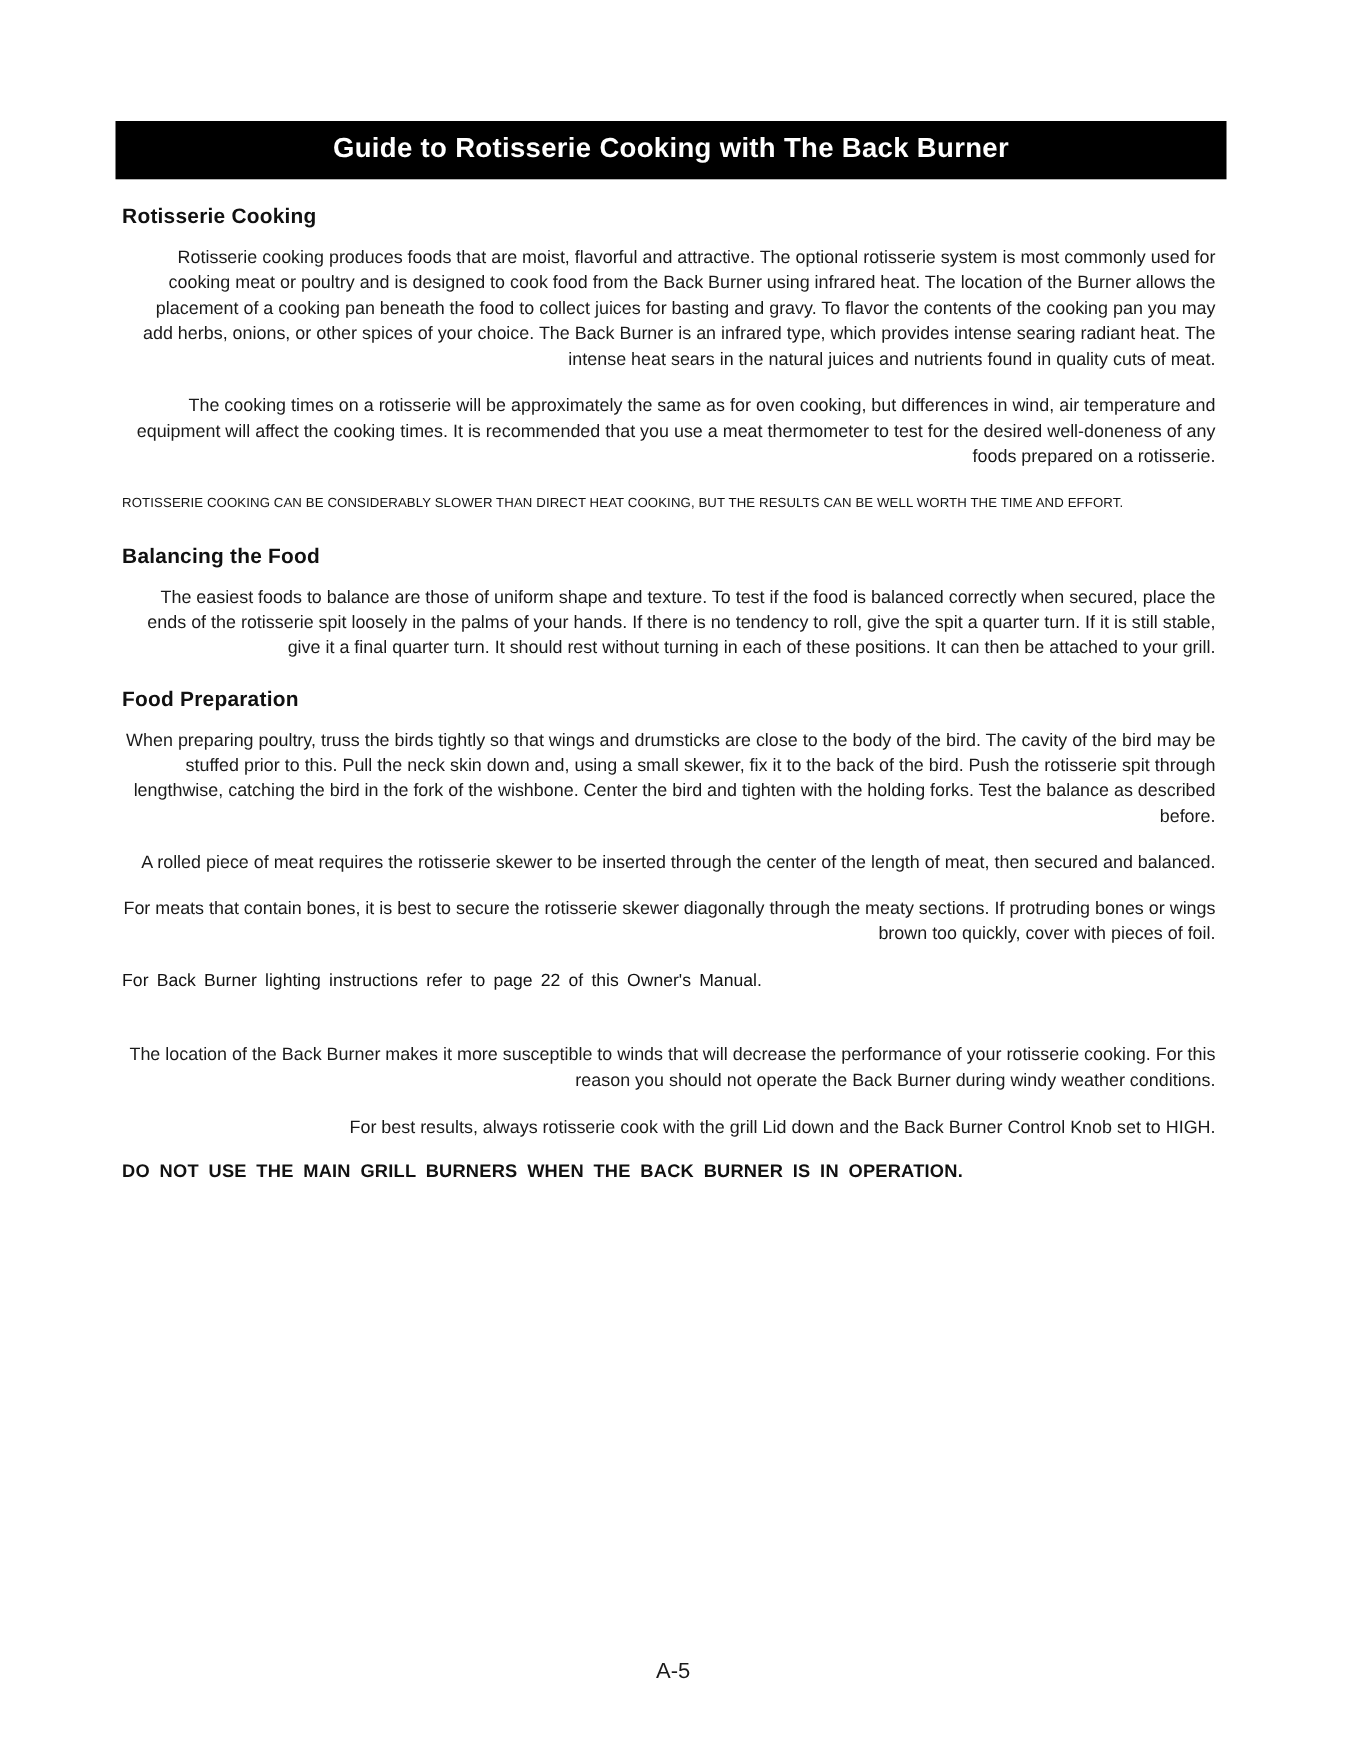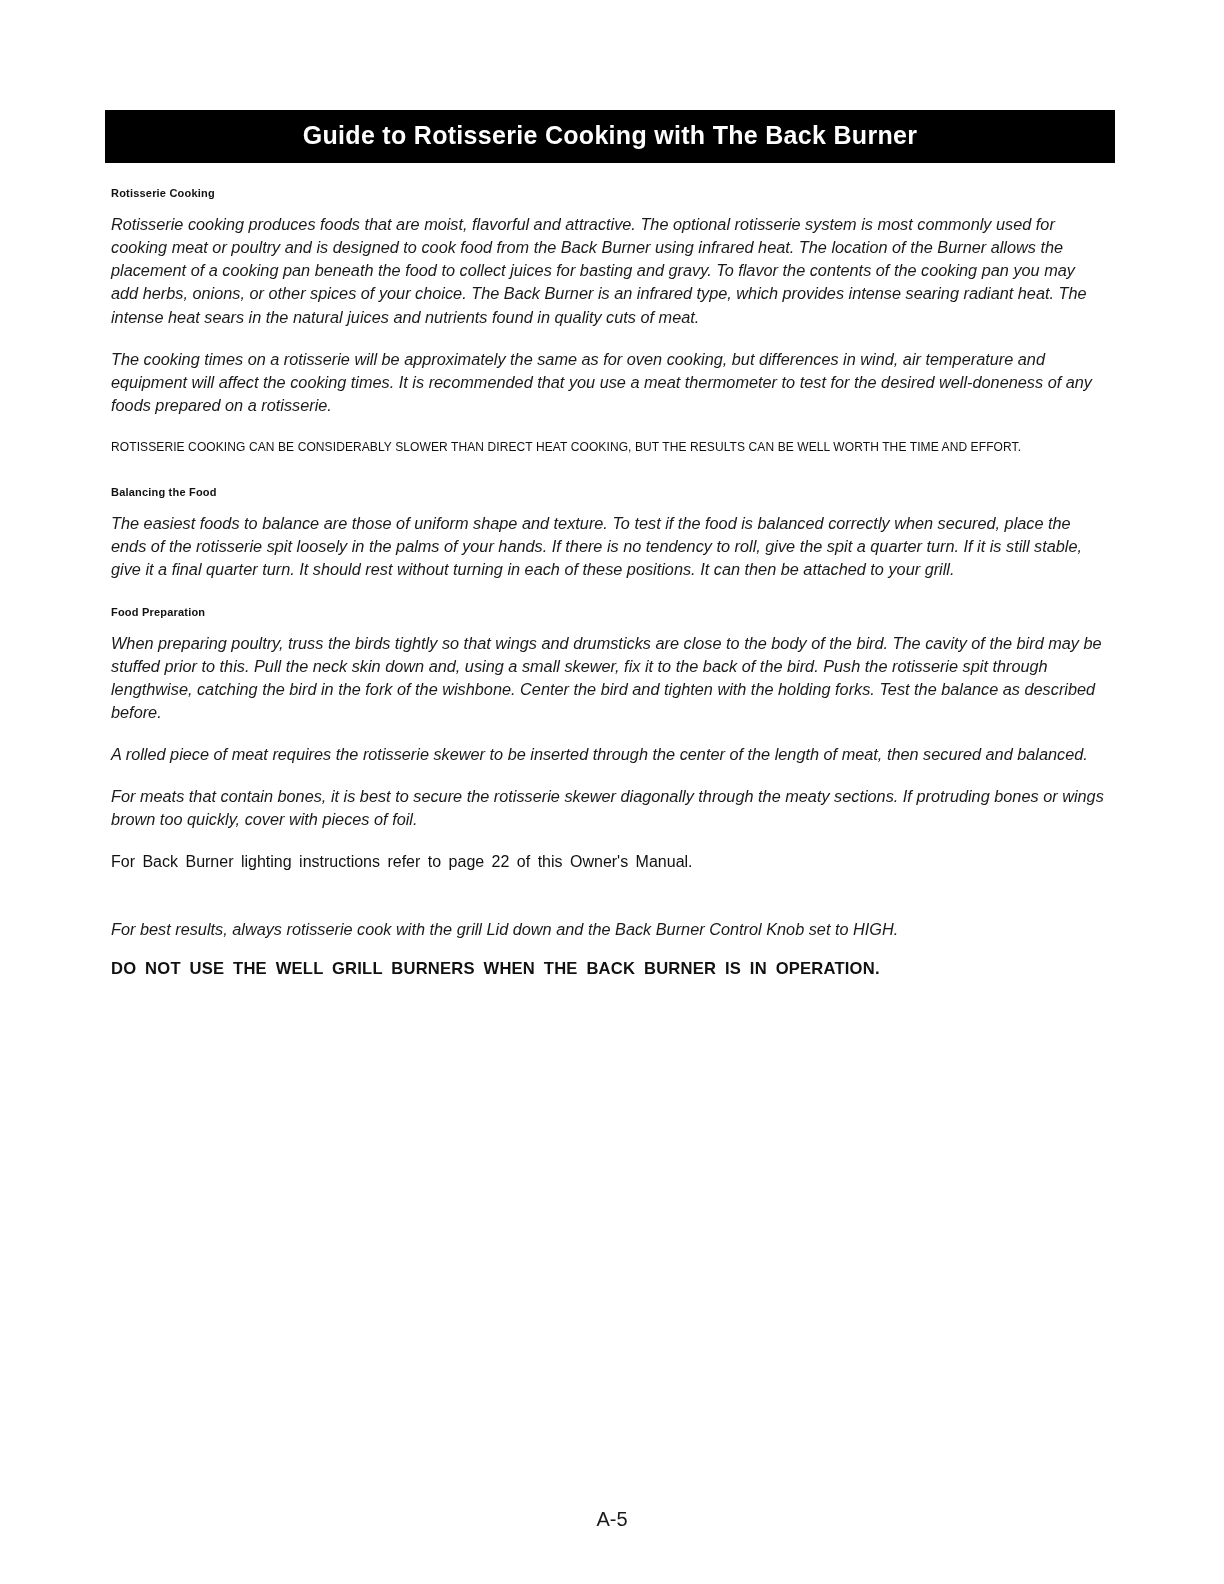--- a/index.html
+++ b/index.html
@@ -39,32 +39,31 @@
     letter-spacing: 0.3px;
     padding: 11px 0 13px 0;
     width: 1010px;
     box-sizing: border-box;
   }
   .body-area {
     padding-left: 6px;
     padding-right: 10px;
   }
   h2.section-head {
-    font-size: 11px;
+    font-size: 19px;
     font-weight: bold;
     margin: 24px 0 14px 0;
     letter-spacing: 0.2px;
   }
   p.para {
     font-size: 16.3px;
     line-height: 1.42;
     margin: 0 0 19px 0;
-    text-align: left;
+    text-align: right;
     color: #1a1a1a;
-    font-style: italic;
   }
   p.para.tight {
     margin-bottom: 16px;
   }
   p.caps-bold {
     font-size: 12px;
     font-weight: normal;
     line-height: 1.42;
     margin: 22px 0 30px 0;
     letter-spacing: 0.1px;
@@ -113,21 +112,22 @@
       <h2 class="section-head">Balancing the Food</h2>
       <p class="para">The easiest foods to balance are those of uniform shape and texture. To test if the food is balanced correctly when secured, place the ends of the rotisserie spit loosely in the palms of your hands. If there is no tendency to roll, give the spit a quarter turn. If it is still stable, give it a final quarter turn. It should rest without turning in each of these positions. It can then be attached to your grill.</p>
 
       <h2 class="section-head">Food Preparation</h2>
       <p class="para">When preparing poultry, truss the birds tightly so that wings and drumsticks are close to the body of the bird. The cavity of the bird may be stuffed prior to this. Pull the neck skin down and, using a small skewer, fix it to the back of the bird. Push the rotisserie spit through lengthwise, catching the bird in the fork of the wishbone. Center the bird and tighten with the holding forks. Test the balance as described before.</p>
       <p class="para">A rolled piece of meat requires the rotisserie skewer to be inserted through the center of the length of meat, then secured and balanced.</p>
       <p class="para">For meats that contain bones, it is best to secure the rotisserie skewer diagonally through the meaty sections. If protruding bones or wings brown too quickly, cover with pieces of foil.</p>
 
       <p class="spaced-normal">For  Back  Burner  lighting  instructions refer to page 22 of this Owner's Manual.</p>
       <div class="gap-md"></div>
+      <p class="para">The location of the Back Burner makes it more susceptible to winds that will decrease the performance of your rotisserie cooking. For this reason you should not operate the Back Burner during windy weather conditions.</p>
       <p class="para tight">For best results, always rotisserie cook with the grill Lid down and the Back Burner Control Knob set to HIGH.</p>
-      <p class="spaced-bold">DO NOT USE THE WELL GRILL BURNERS WHEN THE BACK BURNER IS IN OPERATION.</p>
+      <p class="spaced-bold">DO NOT USE THE MAIN GRILL BURNERS WHEN THE BACK BURNER IS IN OPERATION.</p>
 
     </div>
   </div>
 
   <div class="footer">A-5</div>
 
 </div>
 
 </body></html>

